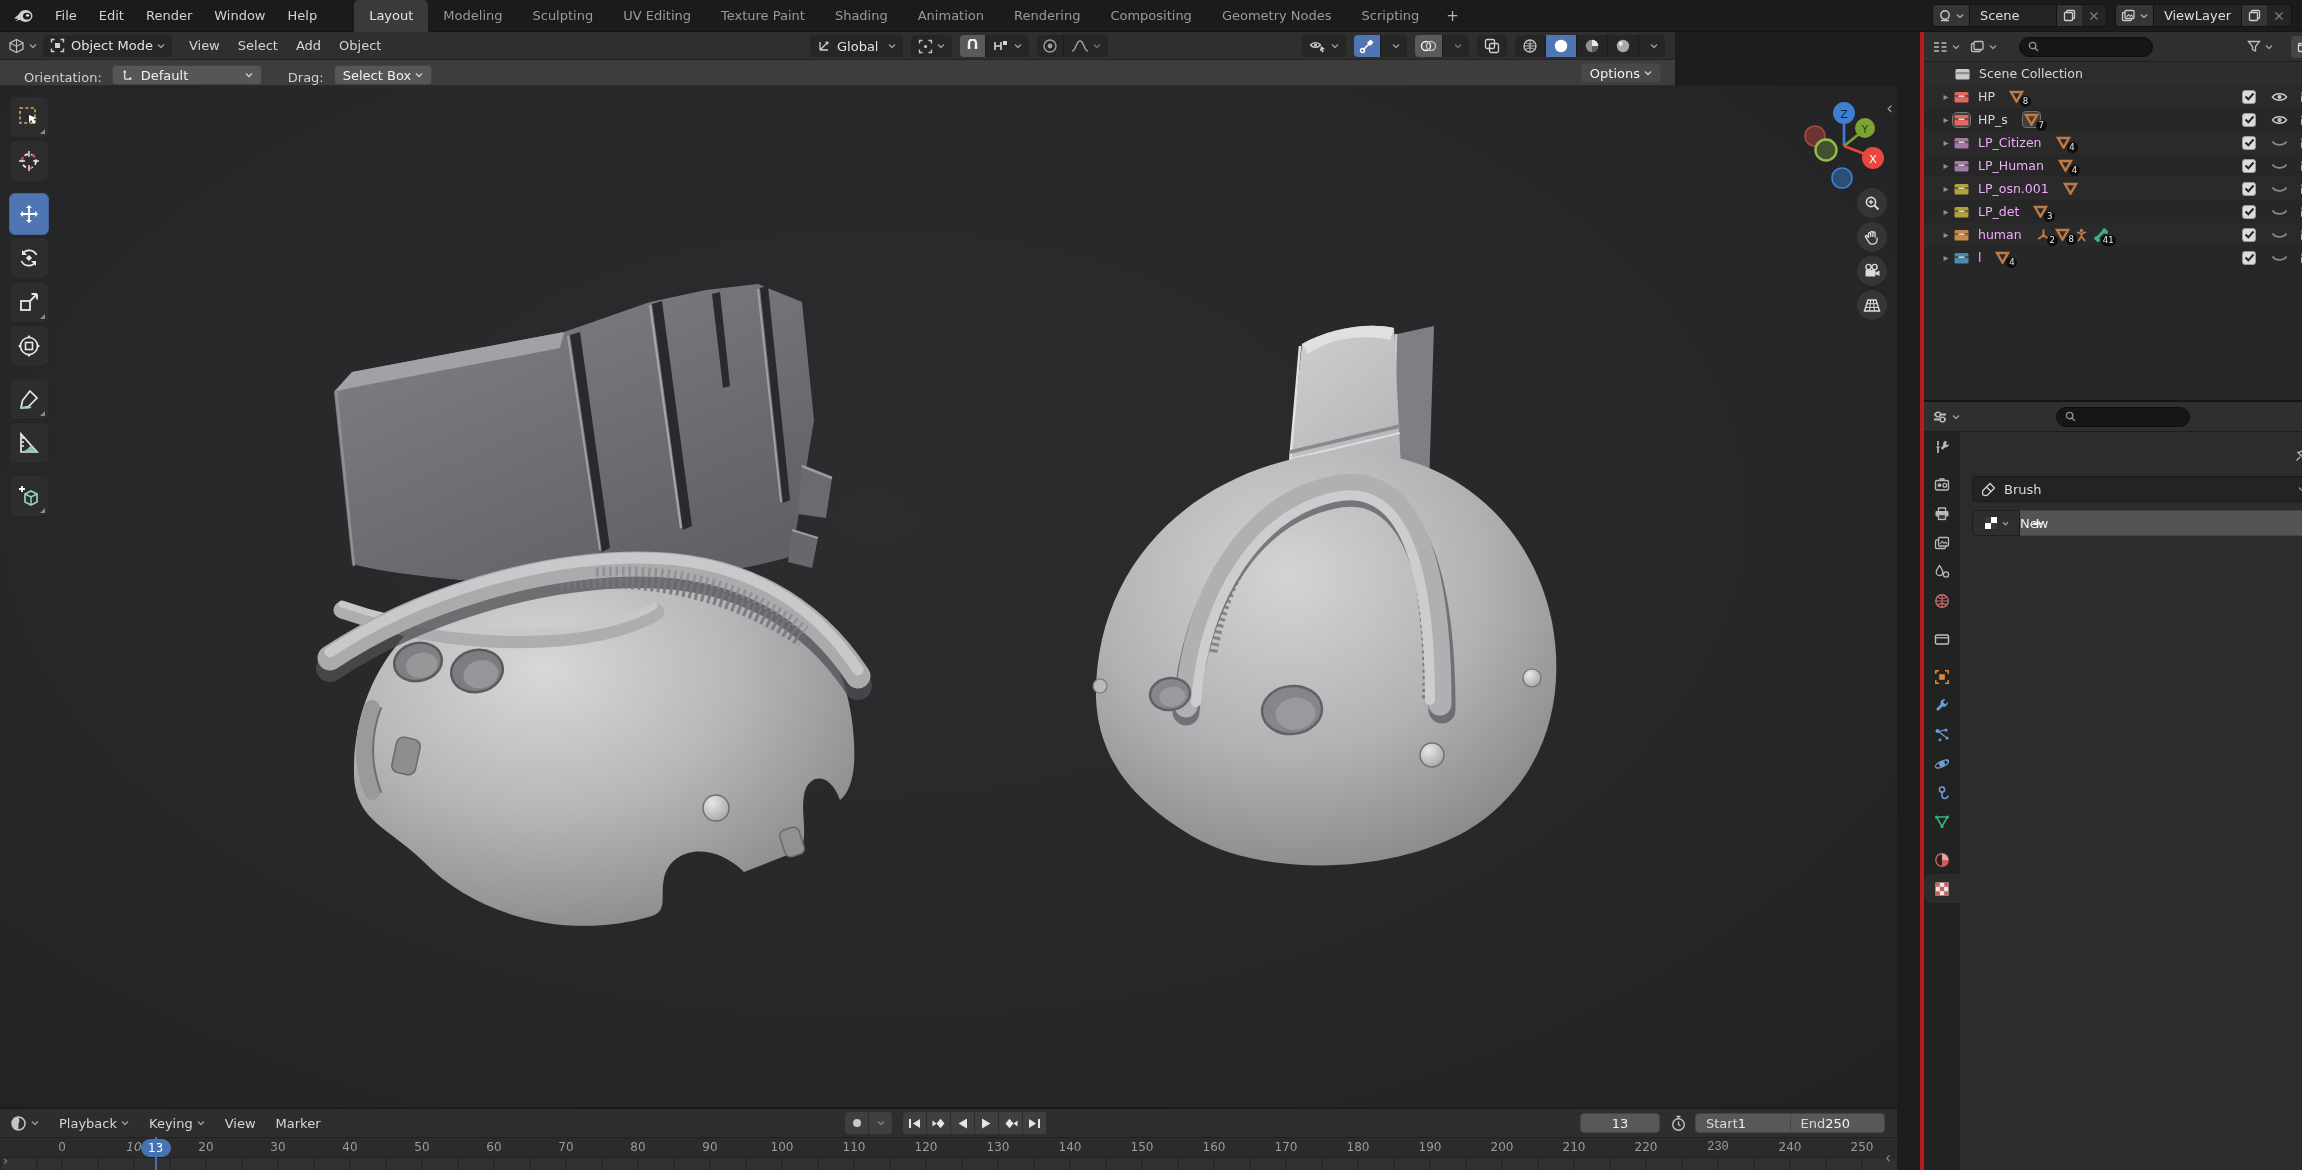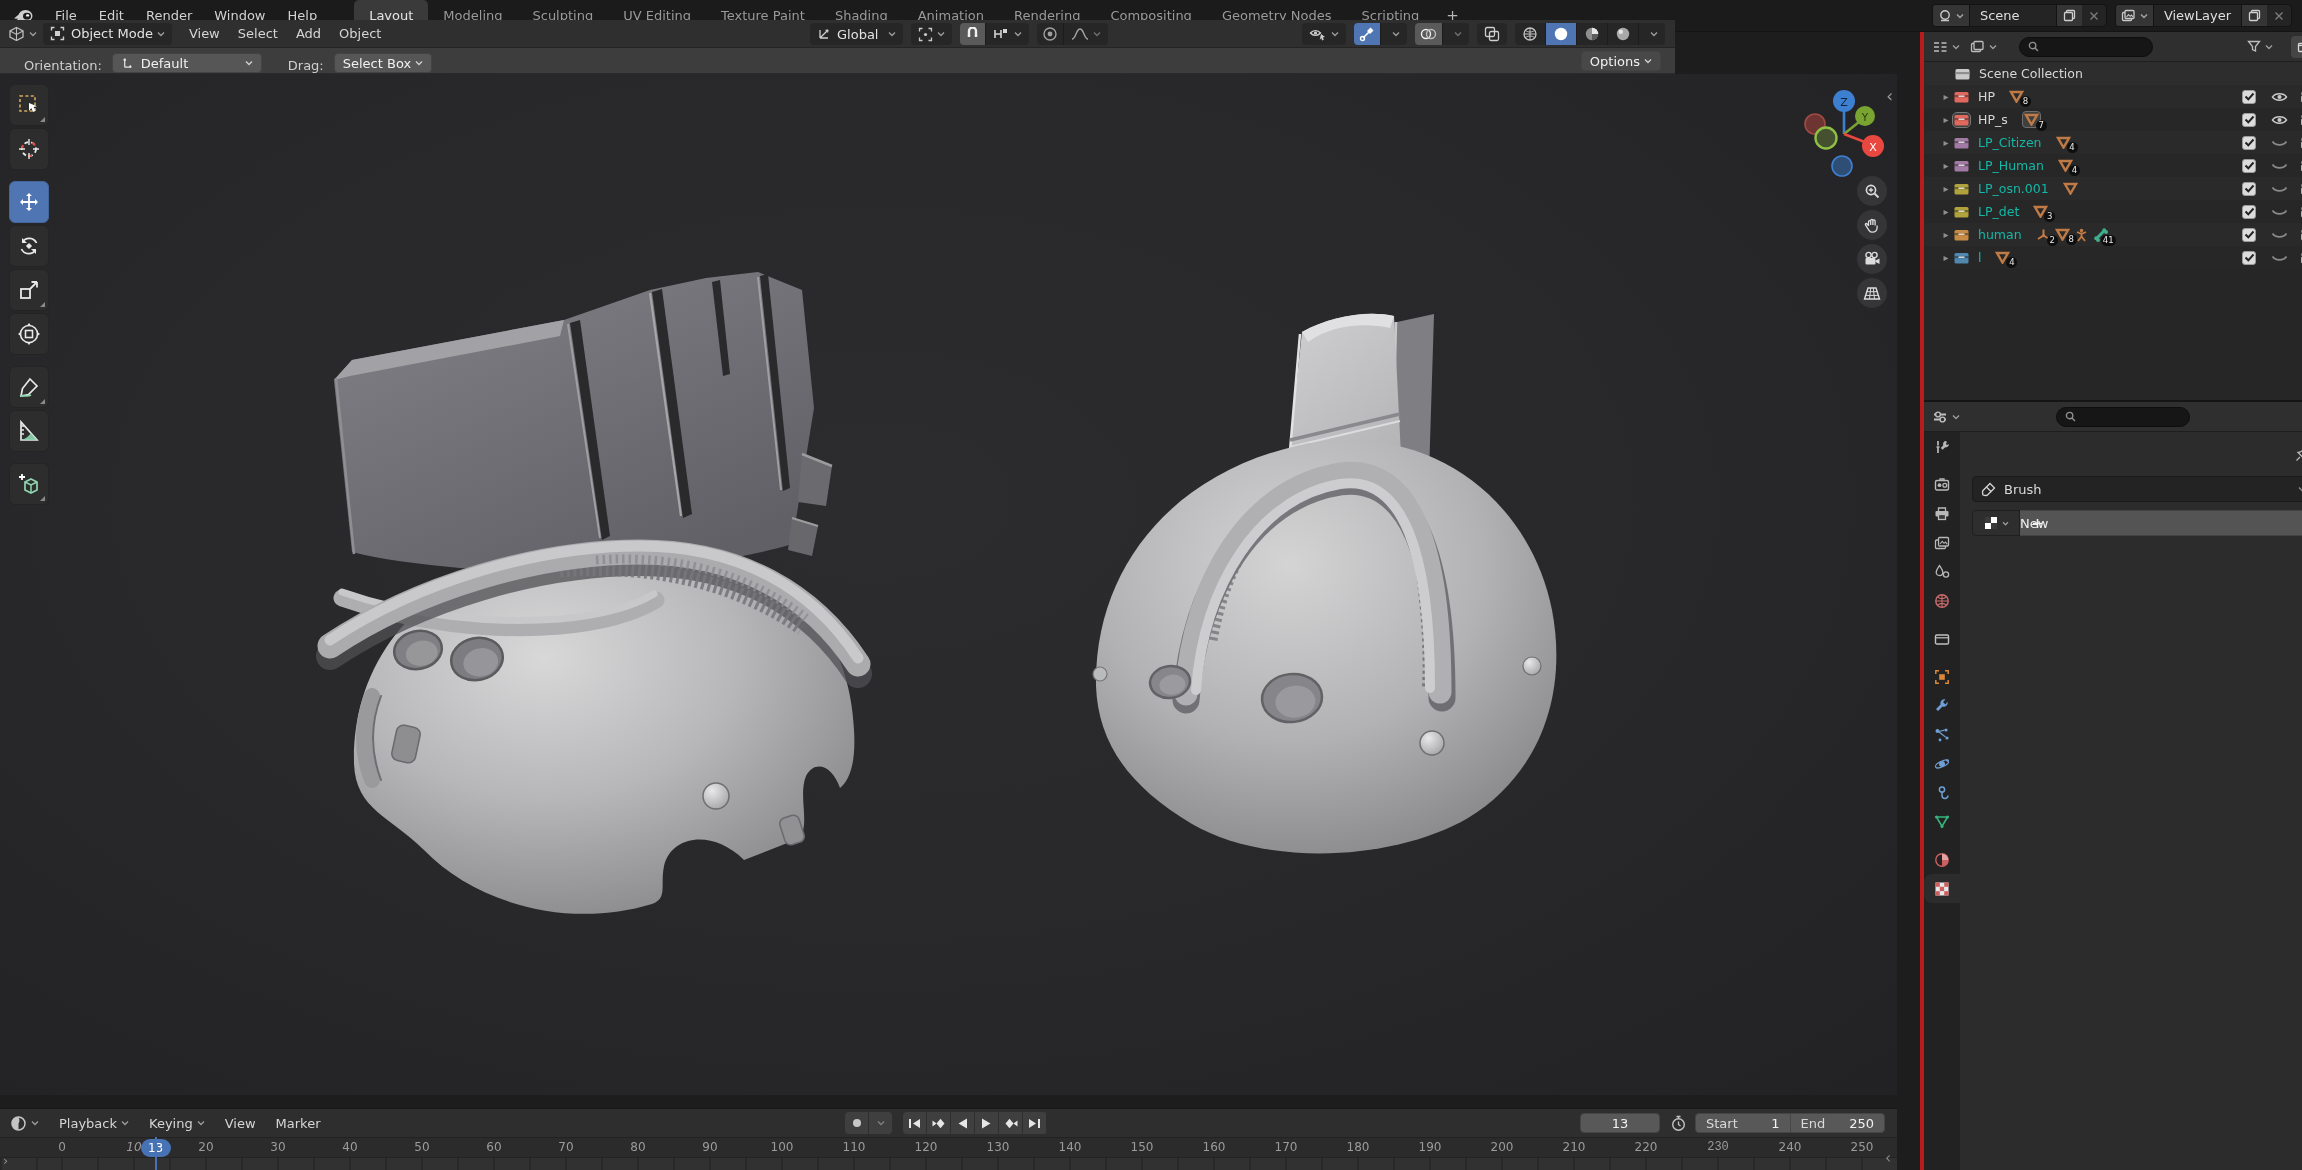--- a/index.html
+++ b/index.html
@@ -18,21 +18,21 @@
   .ws-tab.active{background:#3a3a3a;color:#e4e4e4;border-radius:5px 5px 0 0}
   .ws-add{padding:0 12px;display:flex;align-items:center;color:#b5b5b5;font-size:15px}
   #topbar .spacer{flex:1}
   .id-widget{display:flex;align-items:center;height:23px;background:#242424;border:1px solid #131313;border-radius:4px;margin-right:8px;overflow:hidden}
   .id-widget .lead{display:flex;align-items:center;background:#353535;height:100%;padding:0 5px;border-right:1px solid #131313}
   .id-widget .name{padding:0 10px;color:#dedede;min-width:86px}
   .id-widget .btn-seg{display:flex;align-items:center;background:#353535;height:100%;padding:0 6px;border-left:1px solid #131313}
   .id-widget .x-seg{display:flex;align-items:center;height:100%;padding:0 7px;color:#7c7c7c;font-size:12px}
 
   
-  #viewport{position:absolute;left:0;top:20px;width:1675px;height:1076px}
+  #viewport{position:absolute;left:0;top:32px;width:1675px;height:1076px}
   #vp-header{position:relative;height:28px;background:#2f2f2f;border-bottom:1px solid #242424;display:flex;align-items:center}
   .hdr-pill{display:flex;align-items:center;height:22px;background:#262626;border-radius:4px;padding:0 7px;color:#e2e2e2;margin-left:6px}
   .hdr-menu{padding:0 9px;color:#d5d5d5}
   #vp-mid{position:absolute;left:810px;top:3px;display:flex;align-items:center}
   #vp-right{position:absolute;right:10px;top:3px;display:flex;align-items:center}
   .seg-group{display:flex;align-items:center;height:22px;border-radius:4px;overflow:hidden;margin-left:8px}
   .seg{display:flex;align-items:center;justify-content:center;height:22px;background:#262626;padding:0 5px;border-right:1px solid #1c1c1c}
   .seg:last-child{border-right:none}
   .seg.on-blue{background:#4f76b3}
   .seg.on-gray{background:#5a5a5a}
@@ -59,21 +59,21 @@
   #outliner{position:absolute;left:0;top:0;width:100%;height:368px}
   #outliner-header{height:30px;background:#2f2f2f;border-bottom:1px solid #1e1e1e;display:flex;align-items:center;position:relative}
   .srch{display:flex;align-items:center;background:#161616;border:1px solid #0e0e0e;border-radius:10px;height:20px;padding:0 8px;color:#9a9a9a}
   .srch input{background:transparent;border:none;outline:none;color:#cfcfcf;width:100px;font-family:inherit;font-size:12px}
   #outliner-body{position:absolute;top:30px;left:0;right:0;bottom:0;overflow:hidden;font-size:12.5px}
   .ol-row{height:23px;display:flex;align-items:center;position:relative}
   .ol-row:nth-child(odd){background:#2a2a2a}
   .ol-row:nth-child(even){background:#272727}
   .ol-root-label{color:#d8d8d8;margin-left:8px}
   .ol-arrow{width:14px;margin-left:15px;color:#8f8f8f;font-size:10px;text-align:center}
-  .ol-name{margin-left:8px;color:#14b8a6}
+  .ol-name{margin-left:8px;color:#f0abfc}
   .ol-name.bright{color:#d6d6d6}
   .ol-badges{display:flex;align-items:center;margin-left:14px}
   .badge{position:relative;margin-right:4px;display:inline-flex}
   .badge .cnt{position:absolute;right:-7px;bottom:-4px;background:#0e0e0e;color:#e8e8e8;font-size:8.5px;line-height:11px;min-width:11px;text-align:center;border-radius:6px;padding:0 2px}
   .badge.boxed{background:#3f3f3f;border:1px solid #6e6e6e;border-radius:4px;padding:1px}
   .icon-boxed{background:#3f3f3f;outline:1px solid #787878;border-radius:4px}
   .ol-right{position:absolute;right:0;top:0;height:23px;display:flex;align-items:center}
   .ol-chk{width:14px;height:14px;background:#dcdcdc;border:1px solid #9b9b9b;border-radius:3px;margin-right:14px;display:flex;align-items:center;justify-content:center}
   .ol-eye{width:18px;margin-right:10px;display:flex;justify-content:center}
   .ol-cam{width:18px;margin-right:9px;display:flex;justify-content:center}
@@ -99,21 +99,21 @@
   #timeline{position:absolute;left:0;top:1108px;width:1897px;height:62px;background:#2e2e2e;border-top:1px solid #181818}
   #tl-header{position:relative;height:28px;display:flex;align-items:center}
   .tl-menu{padding:0 10px;color:#d5d5d5;display:flex;align-items:center}
   #tl-transport{position:absolute;left:845px;top:3px;display:flex;align-items:center}
   .tr-btn{width:24px;height:22px;background:#3f3f3f;border-right:1px solid #2e2e2e;display:flex;align-items:center;justify-content:center}
   .tr-group{display:flex;border-radius:4px;overflow:hidden;margin-left:10px}
   #tl-right{position:absolute;right:12px;top:4px;display:flex;align-items:center}
   .val-pill{height:20px;background:#585858;border:1px solid #454545;border-radius:4px;display:flex;align-items:center;color:#f2f2f2}
   #frame-pill{width:80px;justify-content:center;margin-right:10px}
   #range-pill{width:190px;margin-left:8px}
-  #range-pill .half{flex:1;display:flex;align-items:center;justify-content:space-between;padding:0 10px;height:100%}
+  #range-pill .half{flex:1;display:flex;align-items:center;justify-content:flex-start;padding:0 10px;height:100%}
   #range-pill .half:first-child{border-right:1px solid #474747}
   #tl-ruler{position:absolute;left:0;top:28px;width:100%;height:20px;background:#2b2b2b;border-top:1px solid #222}
   .tick{position:absolute;top:2px;transform:translateX(-50%);color:#9b9b9b;font-size:12px}
   #cur-frame-badge{position:absolute;top:1px;width:30px;height:18px;background:#4772b3;border-radius:9px;color:#fff;text-align:center;line-height:18px;font-size:12px}
   #tl-track{position:absolute;left:0;top:48px;width:100%;height:14px;background:#313131;border-top:1px solid #232323;background-image:repeating-linear-gradient(to right,#28282a 0 2px,transparent 2px 36px);background-position-x:61px}
   #playhead{position:absolute;top:28px;width:2px;height:34px;background:#4772b3}
   #tl-expand{position:absolute;left:3px;top:44px;color:#8d8d8d;font-size:13px}
   #tl-collapse{position:absolute;right:6px;top:40px;color:#8d8d8d;font-size:15px}
 </style>
 </head>

